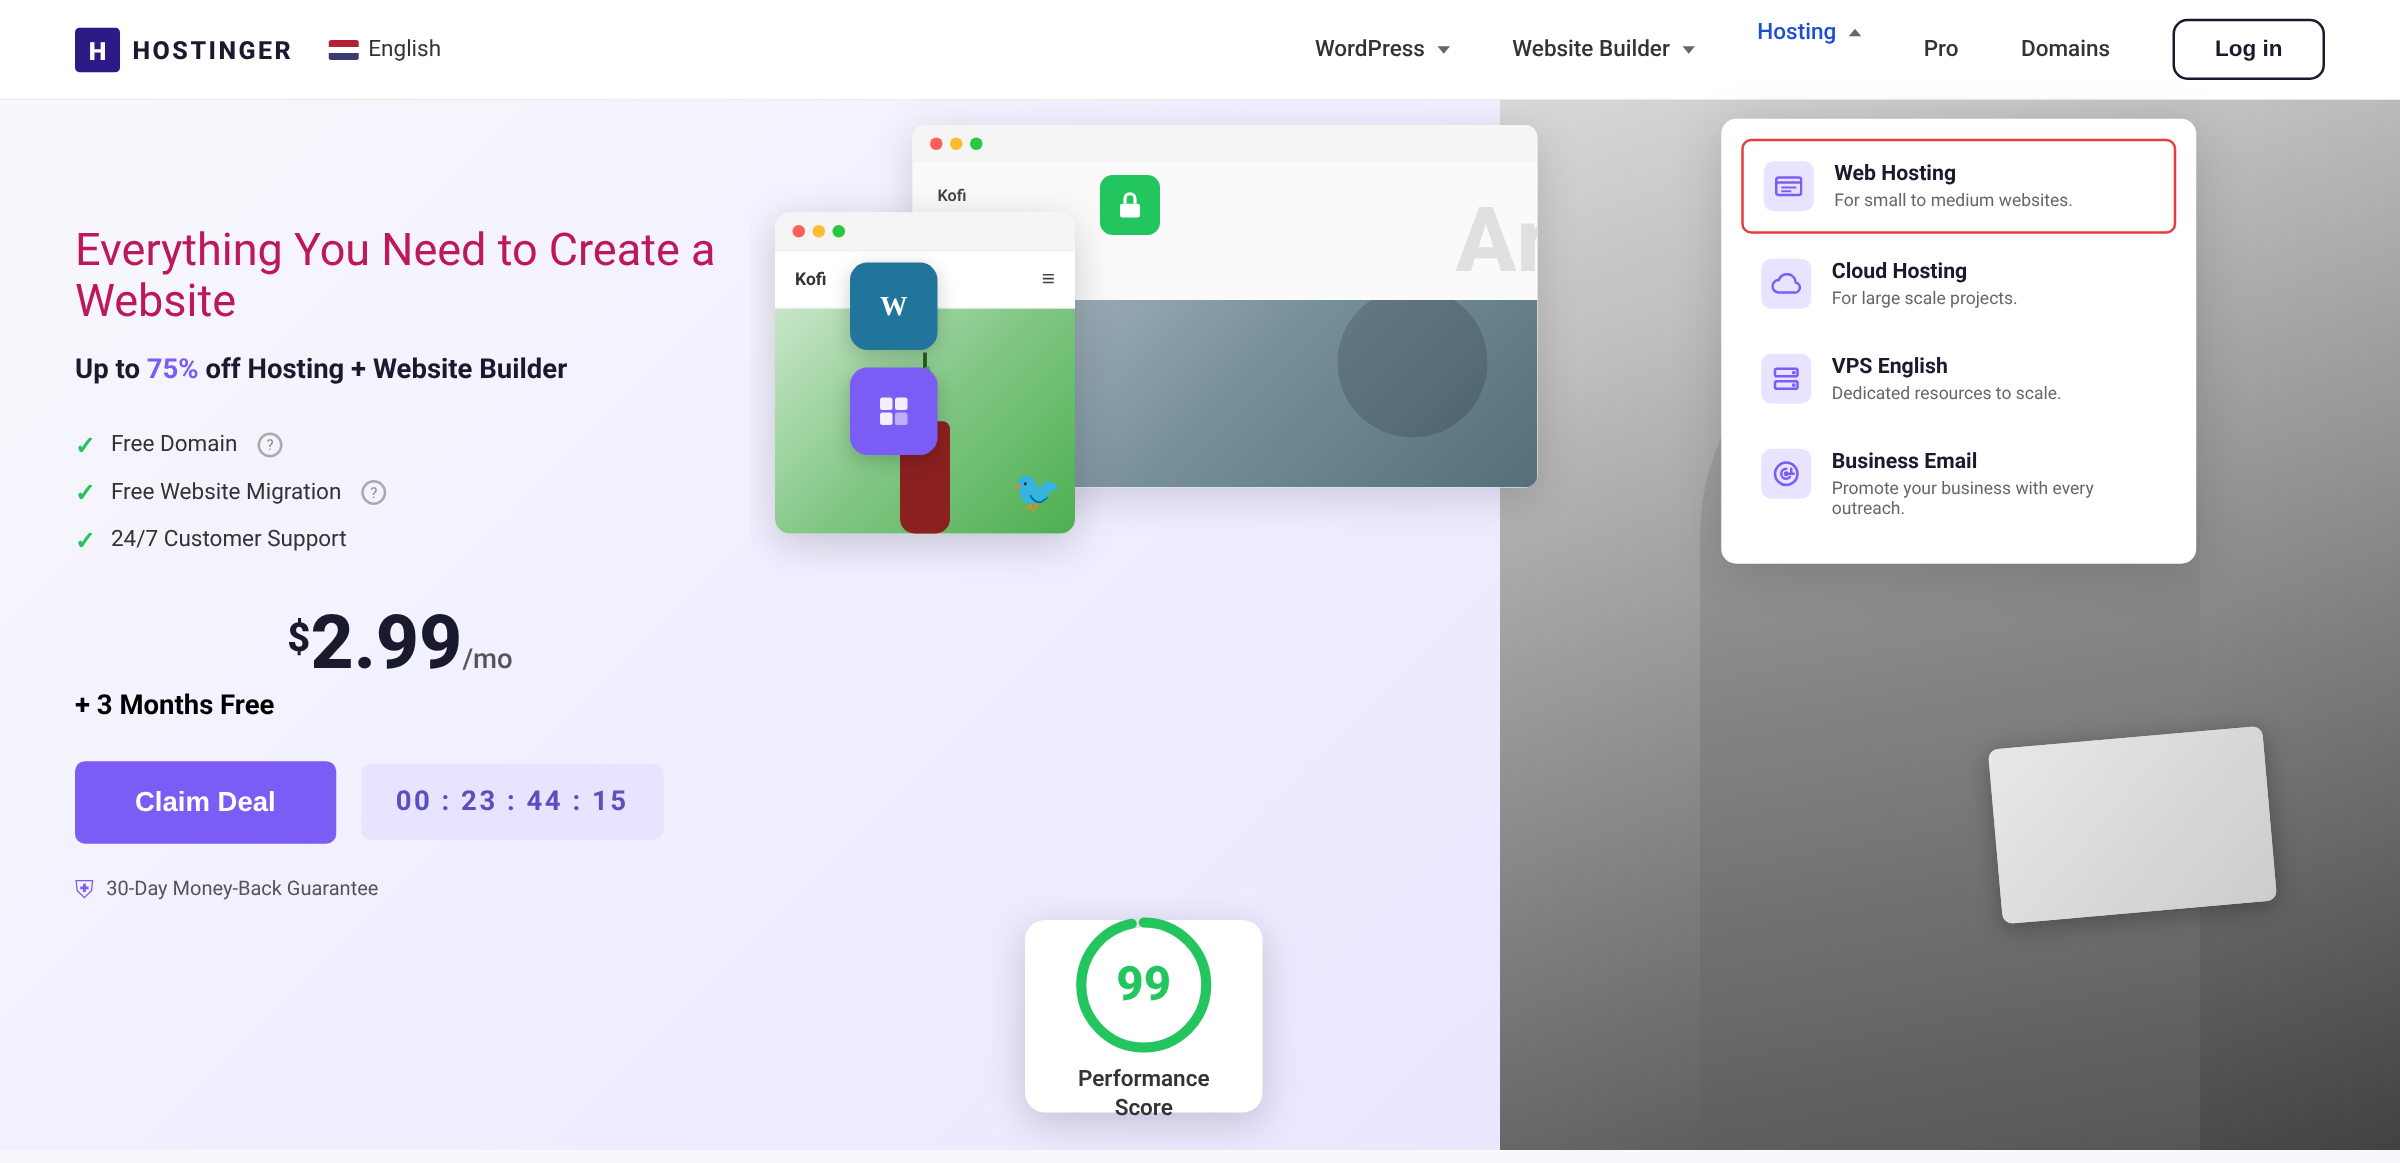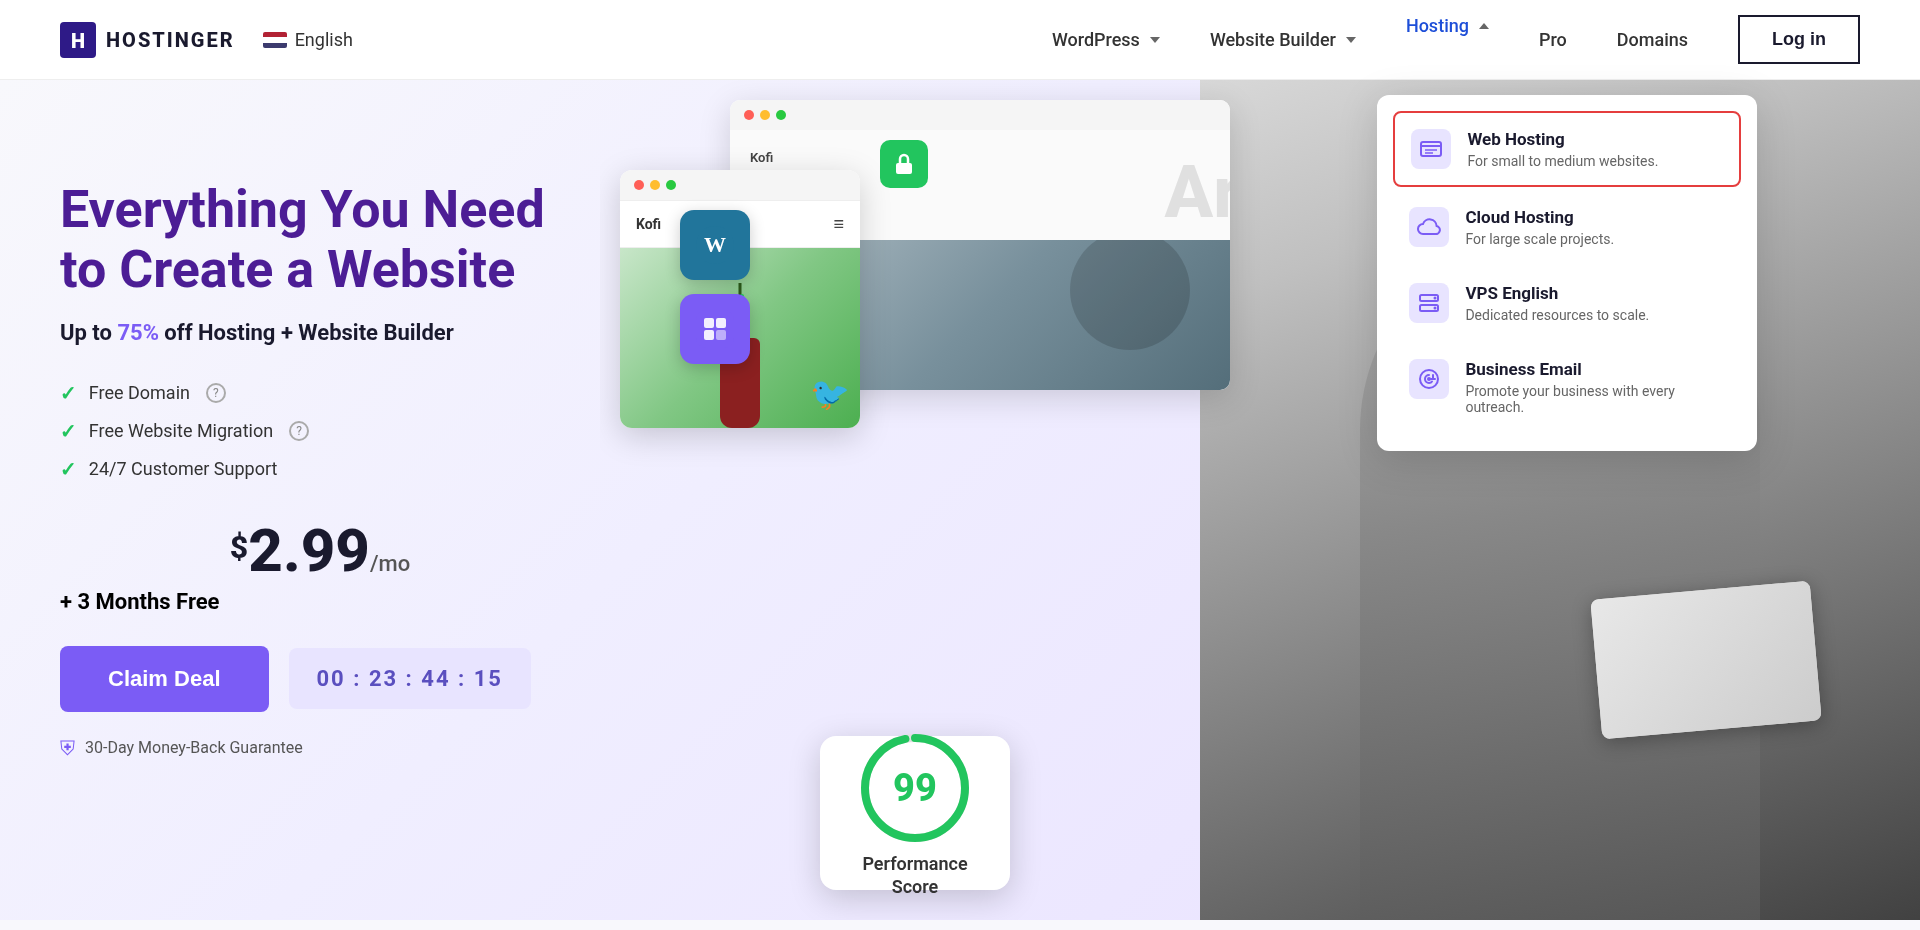--- a/index.html
+++ b/index.html
@@ -92,21 +92,21 @@
       border-right: 5px solid transparent;
       border-top: 6px solid #666;
       margin-left: 4px;
     }
 
     .login-btn {
       padding: 12px 32px;
       font-size: 18px;
       font-weight: 600;
       border: 2px solid #1a1a2e;
-      border-radius: 0;
+      border-radius: 12px;
       background: #fff;
       cursor: pointer;
       color: #1a1a2e;
     }
 
     
     .dropdown-menu {
       position: absolute;
       top: 80px;
       left: 50%;
@@ -164,23 +164,23 @@
       padding: 60px 60px 0 60px;
       min-height: 840px;
       overflow: hidden;
     }
     .hero-content {
       flex: 0 0 520px;
       padding-top: 40px;
       z-index: 10;
     }
     .hero-title {
-      font-size: 52px;
-      font-weight: 700;
-      color: #4c1d95;
+      font-size: 36px;
+      font-weight: 400;
+      color: #be185d;
       line-height: 1.15;
       margin-bottom: 20px;
     }
     .hero-subtitle {
       font-size: 22px;
       font-weight: 700;
       color: #1a1a2e;
       margin-bottom: 36px;
     }
     .hero-subtitle .highlight {

